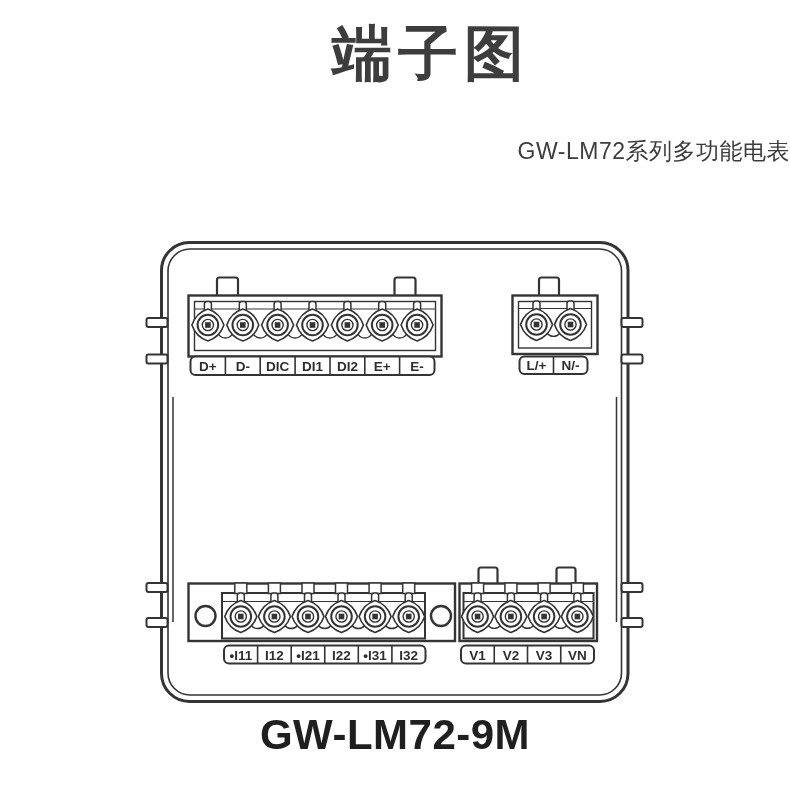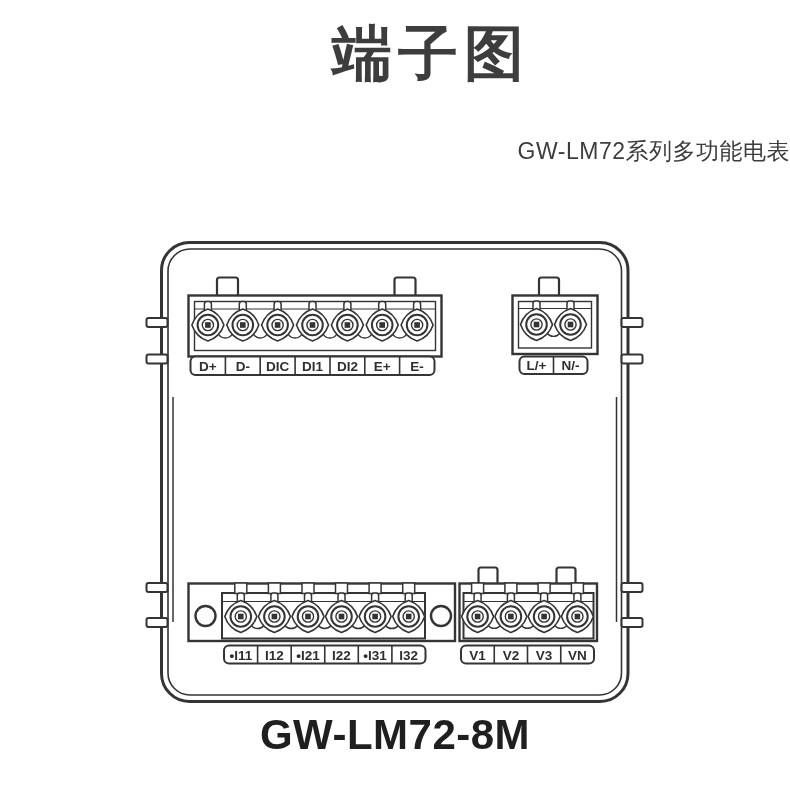--- a/index.html
+++ b/index.html
@@ -159,14 +159,14 @@
         <rect x="461" y="645.5" width="133" height="18" rx="5" class="fw" stroke-width="2"></rect>
         <path d="M494.25 645.5 V663.5 M527.5 645.5 V663.5 M560.75 645.5 V663.5" class="ln" stroke-width="1.6"></path>
         <text class="lbl" x="477.6" y="659.5">V1</text>
         <text class="lbl" x="510.9" y="659.5">V2</text>
         <text class="lbl" x="544.1" y="659.5">V3</text>
         <text class="lbl" x="577.4" y="659.5">VN</text>
       </g>
     </g>
   </svg>
 
-  <div class="caption">GW-LM72-8M</div>
+  <div class="caption">GW-LM72-9M</div>
 </div>
 
 </body></html>

